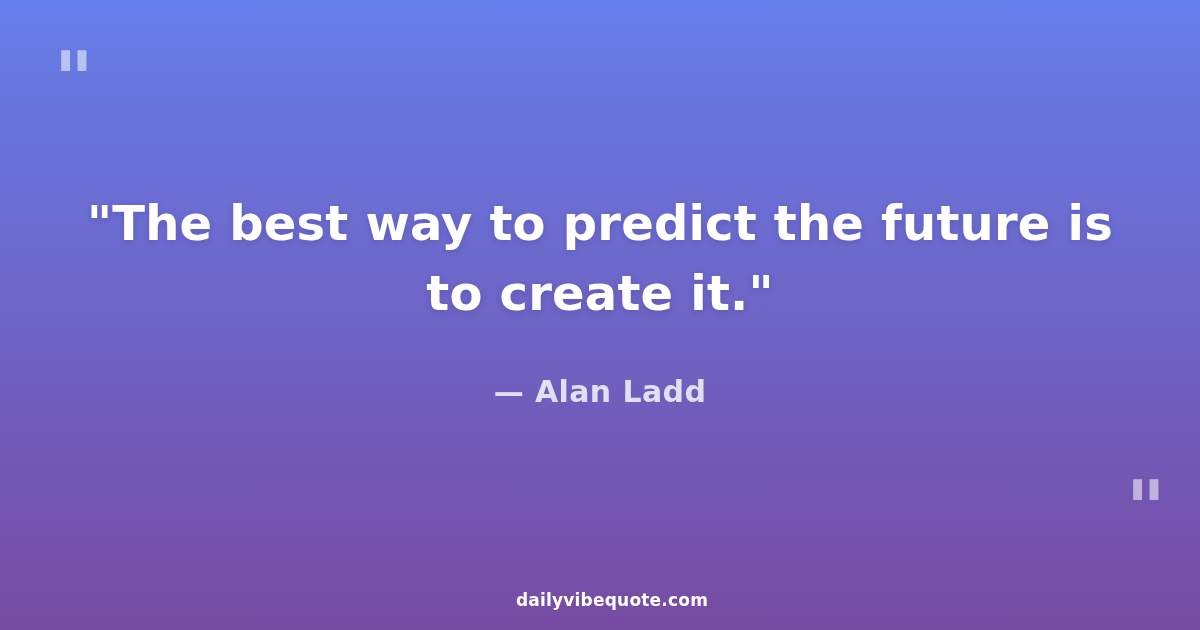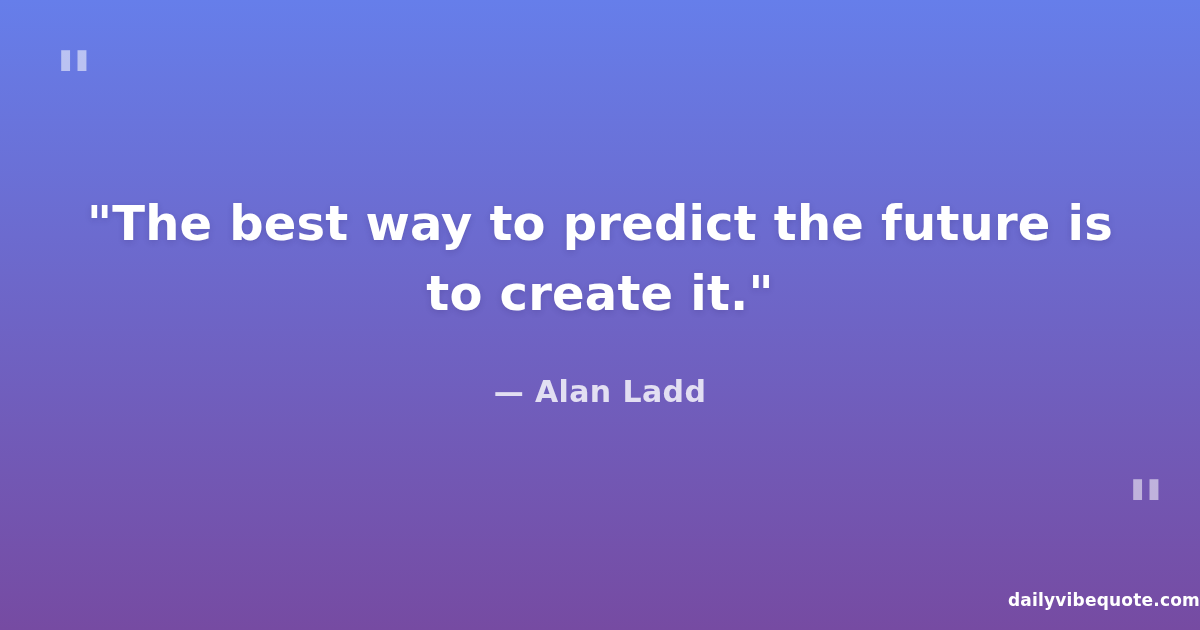--- a/index.html
+++ b/index.html
@@ -79,21 +79,21 @@
     font-weight: 700;
     letter-spacing: 0.4px;
   }
 
   
   .site-footer {
     position: absolute;
     left: 0;
     bottom: 20px;
     width: 1200px;
-    text-align: right;
+    text-align: center;
     padding-left: 24px;
   }
 
   .site-url {
     color: #ffffff;
     font-size: 17px;
     font-weight: 700;
     letter-spacing: 0.2px;
   }
 </style>

